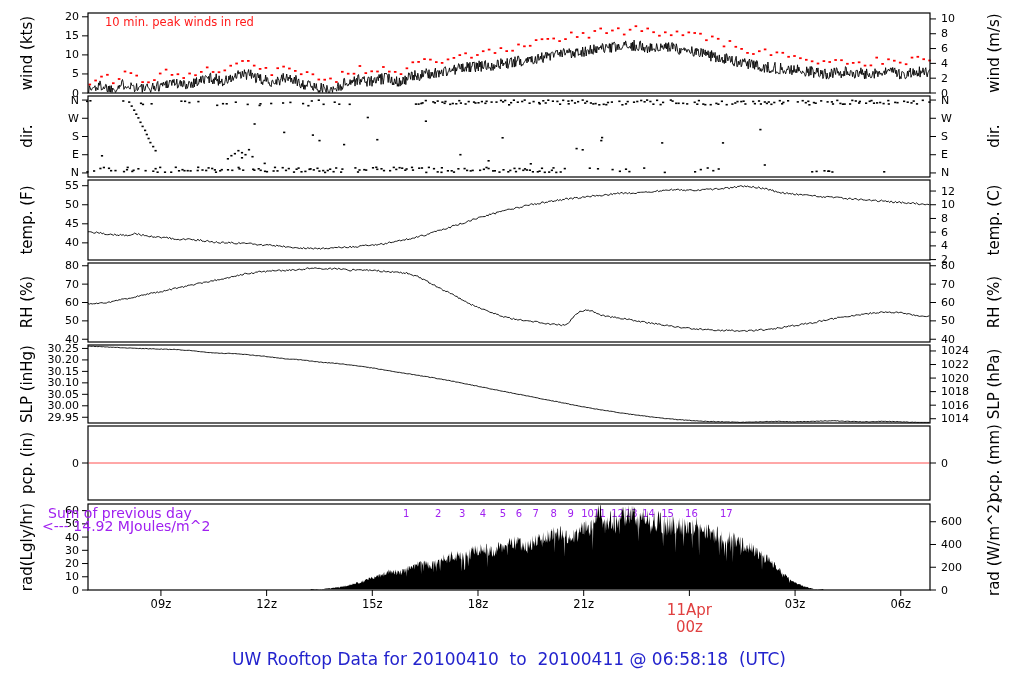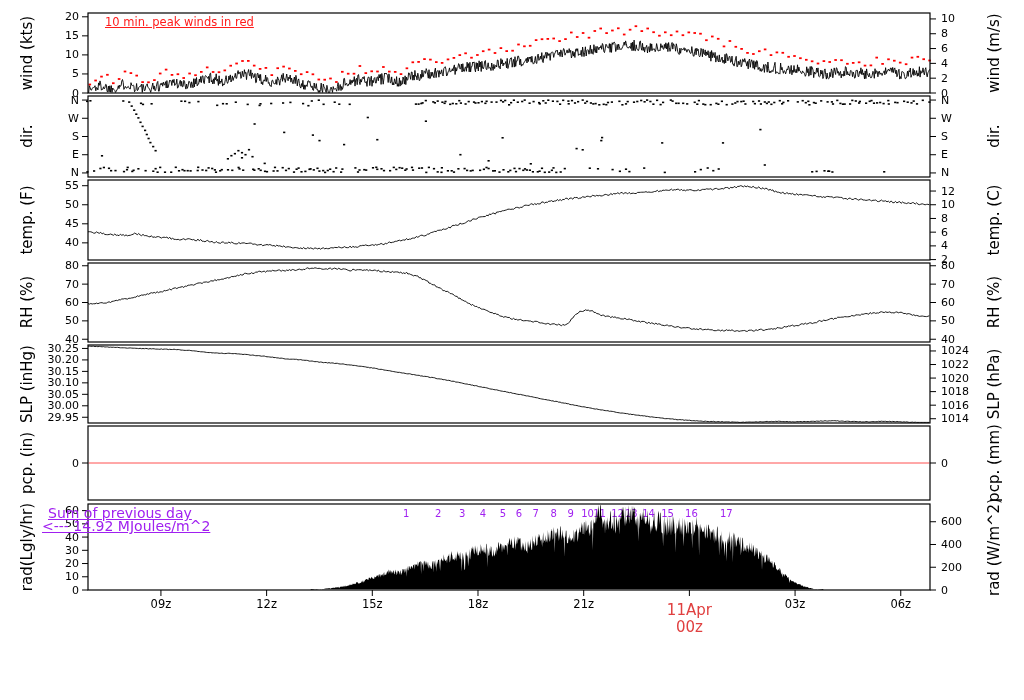--- a/index.html
+++ b/index.html
@@ -1,21 +1,21 @@
 <!DOCTYPE html>
 <html><head>
 <meta charset="utf-8">
 <style>
   html,body{margin:0;padding:0;background:#ffffff;}
   .root{position:relative;width:1024px;height:700px;background:#fff;overflow:hidden;
         font-family:"DejaVu Sans","Liberation Sans",sans-serif;}
   svg{position:absolute;left:0;top:0;}
   .ylab{position:absolute;transform:translate(-50%,-50%) rotate(-90deg);
         white-space:nowrap;font-size:15px;color:#000;}
-  .anno{position:absolute;white-space:nowrap;text-decoration:underline;}
+  .anno{position:absolute;white-space:nowrap;}
   .anno-red{font-size:11.5px;color:#ff1a1a;}
   .anno-purple{font-size:14px;color:#a020f0;}
   .title{position:absolute;left:0;top:649px;width:1018px;text-align:center;
          font-size:17px;color:#2323cd;white-space:pre;}
 </style>
 </head>
 <body>
 
 <div class="root">
   <svg id="chart" width="1024" height="700">
@@ -784,13 +784,14 @@
   <div class="ylab" style="left:994px;top:220px">temp. (C)</div>
   <div class="ylab" style="left:994px;top:302px">RH (%)</div>
   <div class="ylab" style="left:994px;top:384px">SLP (hPa)</div>
   <div class="ylab" style="left:994px;top:463px">pcp. (mm)</div>
   <div class="ylab" style="left:994px;top:547px">rad (W/m^2)</div>
 
   <div class="anno anno-red" style="left:105px;top:15px">10 min. peak winds in red</div>
   <div class="anno anno-purple" style="left:48px;top:505px">Sum of previous day</div>
   <div class="anno anno-purple" style="left:42px;top:518px">&lt;--- 14.92 MJoules/m^2</div>
 
+  <div class="title">UW Rooftop Data for 20100410  to  20100411 @ 06:58:18  (UTC)</div>
 </div>
 
 </body></html>

